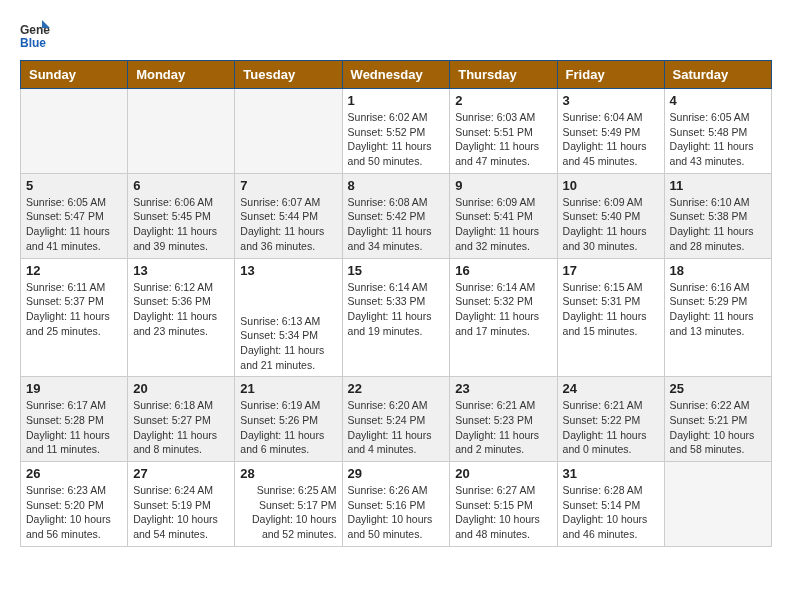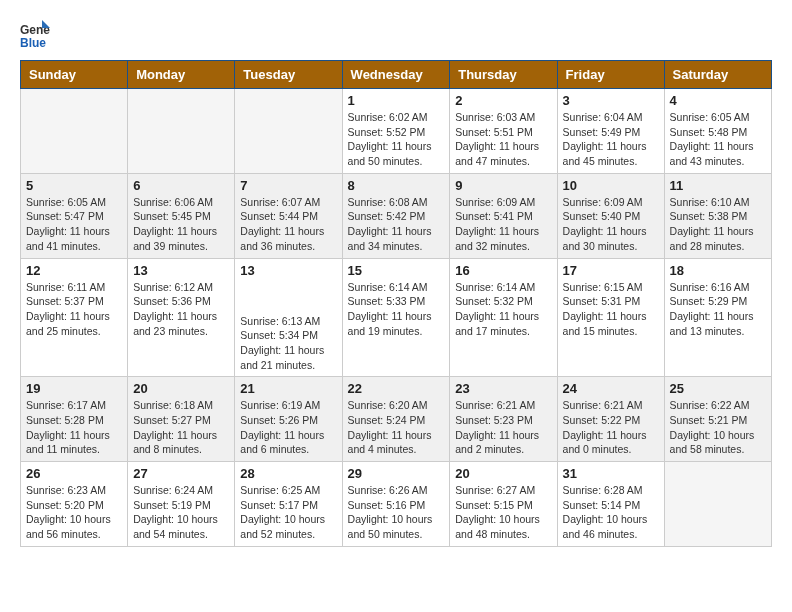--- a/index.html
+++ b/index.html
@@ -303,21 +303,21 @@
         </td>
         <td>
           <div class="day-num">27</div>
           <div class="day-info" style="white-space: pre-line;">Sunrise: 6:24 AM
 Sunset: 5:19 PM
 Daylight: 10 hours
 and 54 minutes.</div>
         </td>
         <td>
           <div class="day-num">28</div>
-          <div class="day-info" style="white-space: pre-line;">Sunrise: 6:25 AM
+          <div class="day-info" style="white-space: pre-line; text-align: right;">Sunrise: 6:25 AM
 Sunset: 5:17 PM
 Daylight: 10 hours
 and 52 minutes.</div>
         </td>
         <td>
           <div class="day-num">29</div>
           <div class="day-info" style="white-space: pre-line;">Sunrise: 6:26 AM
 Sunset: 5:16 PM
 Daylight: 10 hours
 and 50 minutes.</div>

